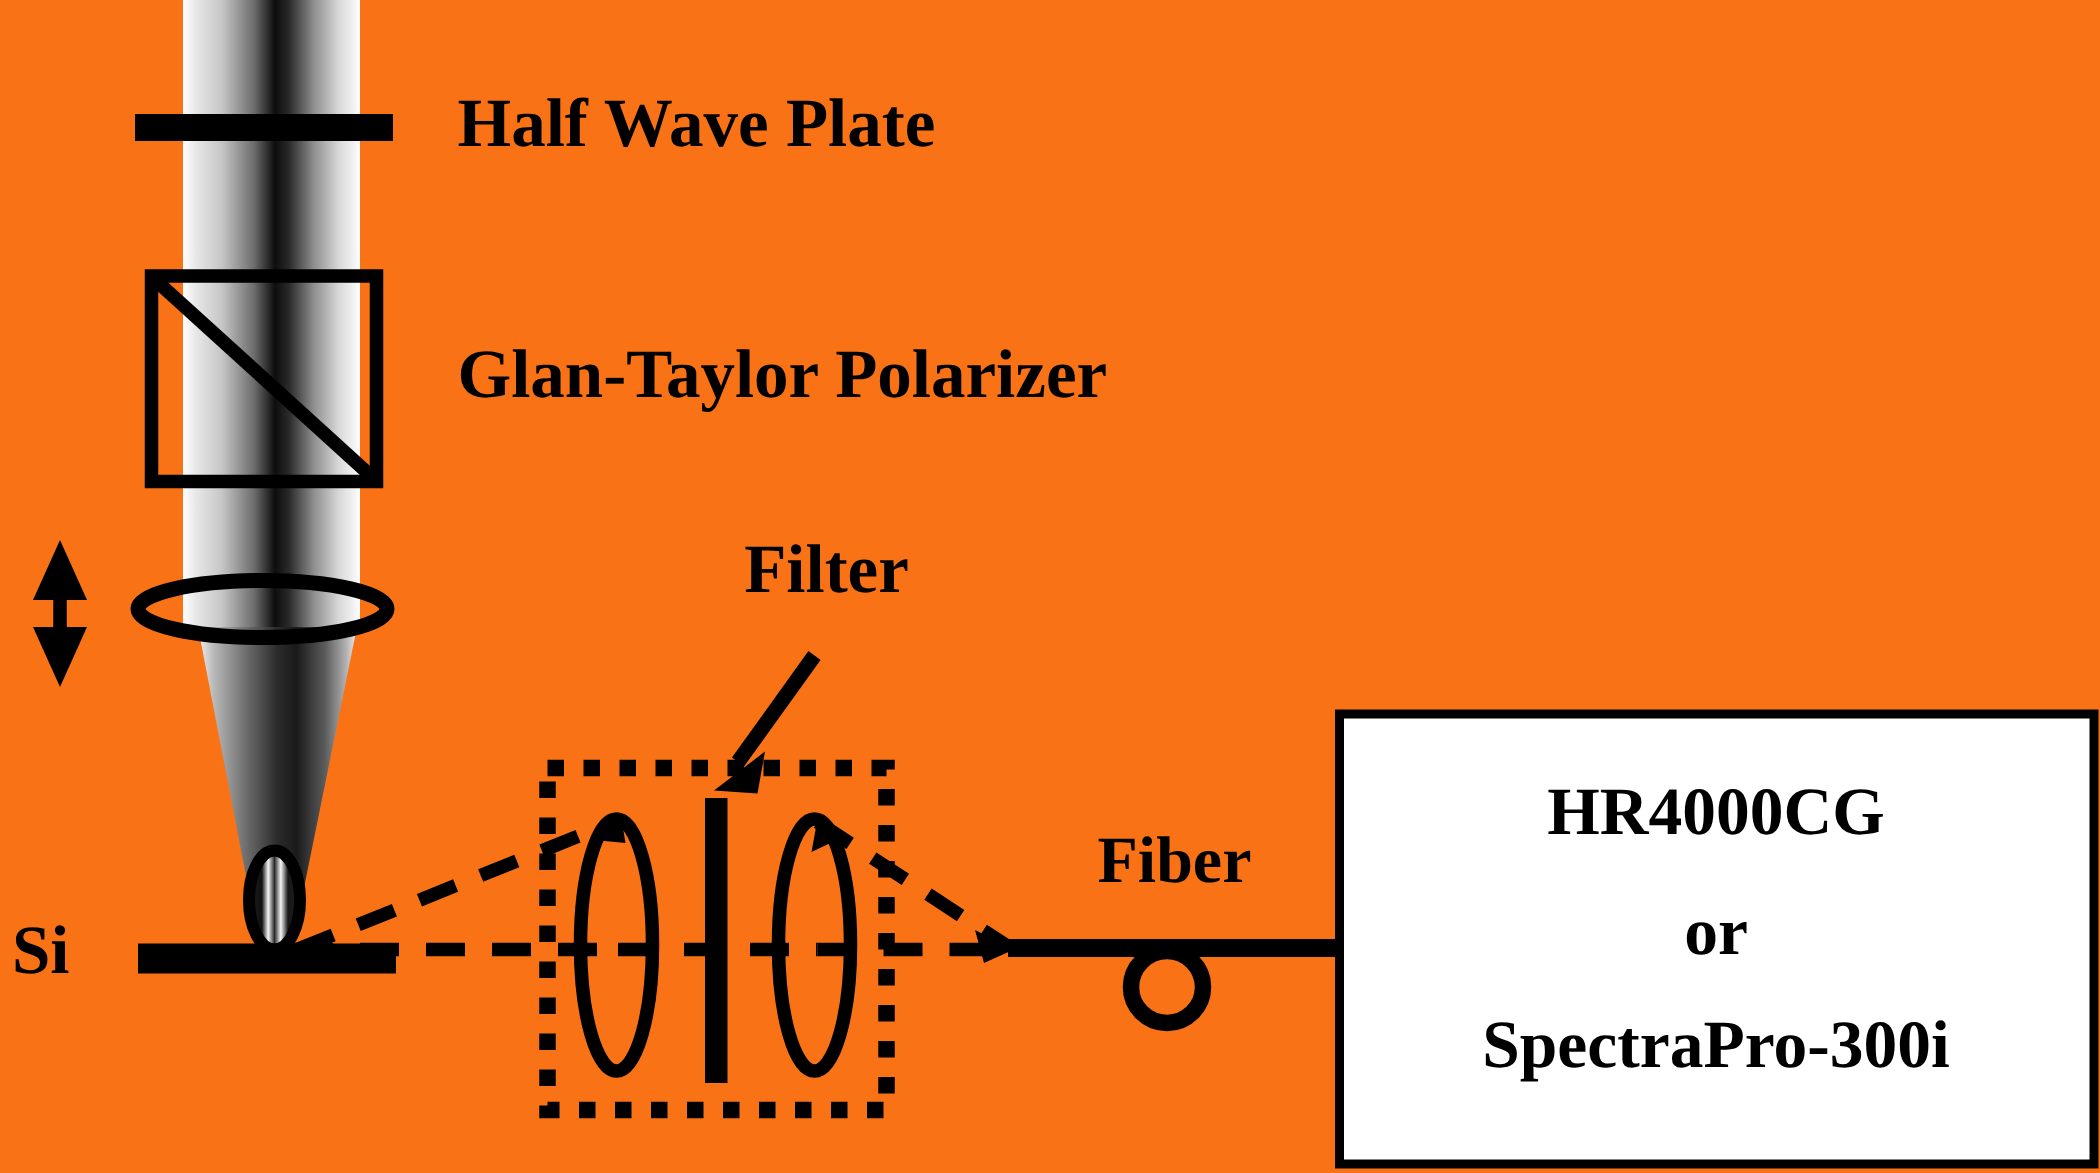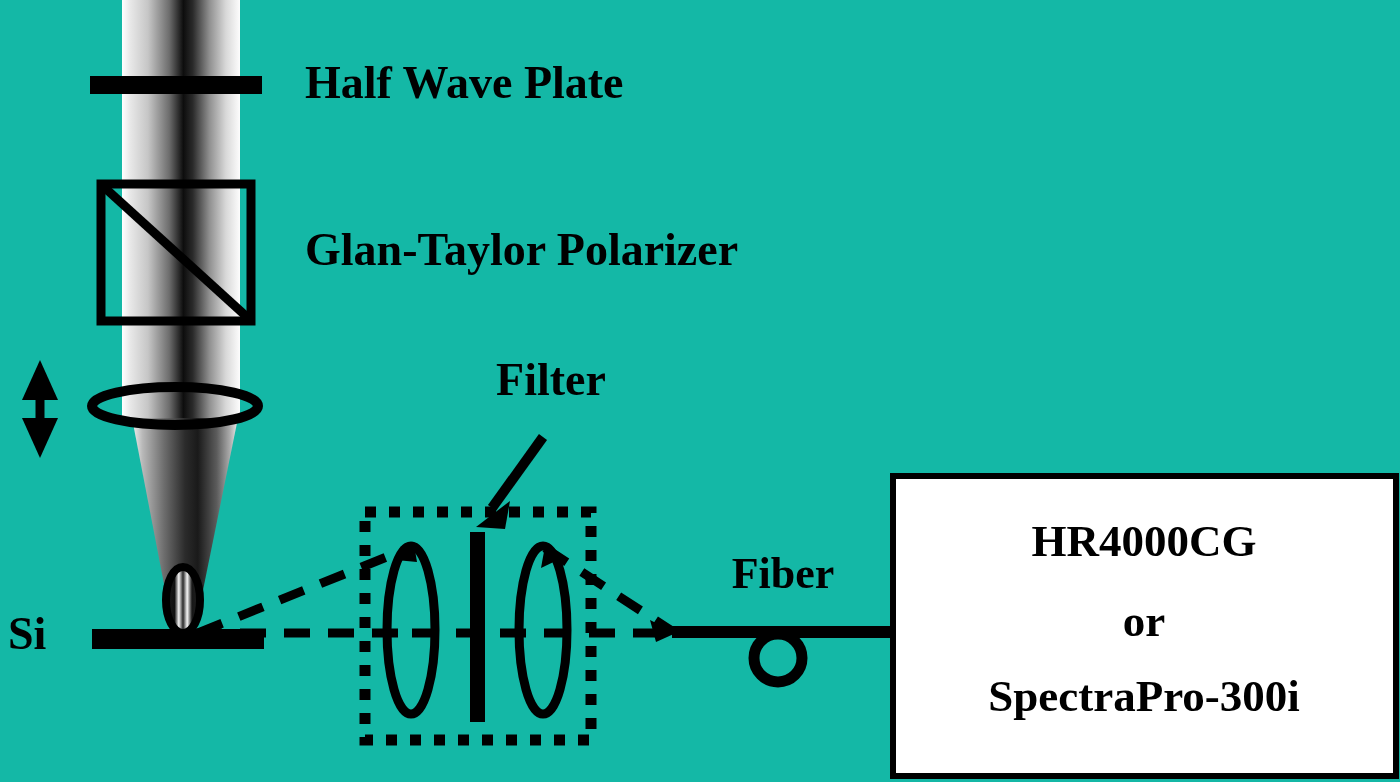--- a/index.html
+++ b/index.html
@@ -8,21 +8,21 @@
     padding: 0;
     background: #ffffff;
   }
   body {
     font-family: "Liberation Serif", serif;
   }
   #diagram-root {
     position: relative;
     width: 1400px;
     height: 782px;
-    background: #14b8a6;
+    background: #f97316;
     overflow: hidden;
   }
   #diagram-svg {
     position: absolute;
     top: 0;
     left: 0;
     width: 1400px;
     height: 782px;
     display: block;
   }

